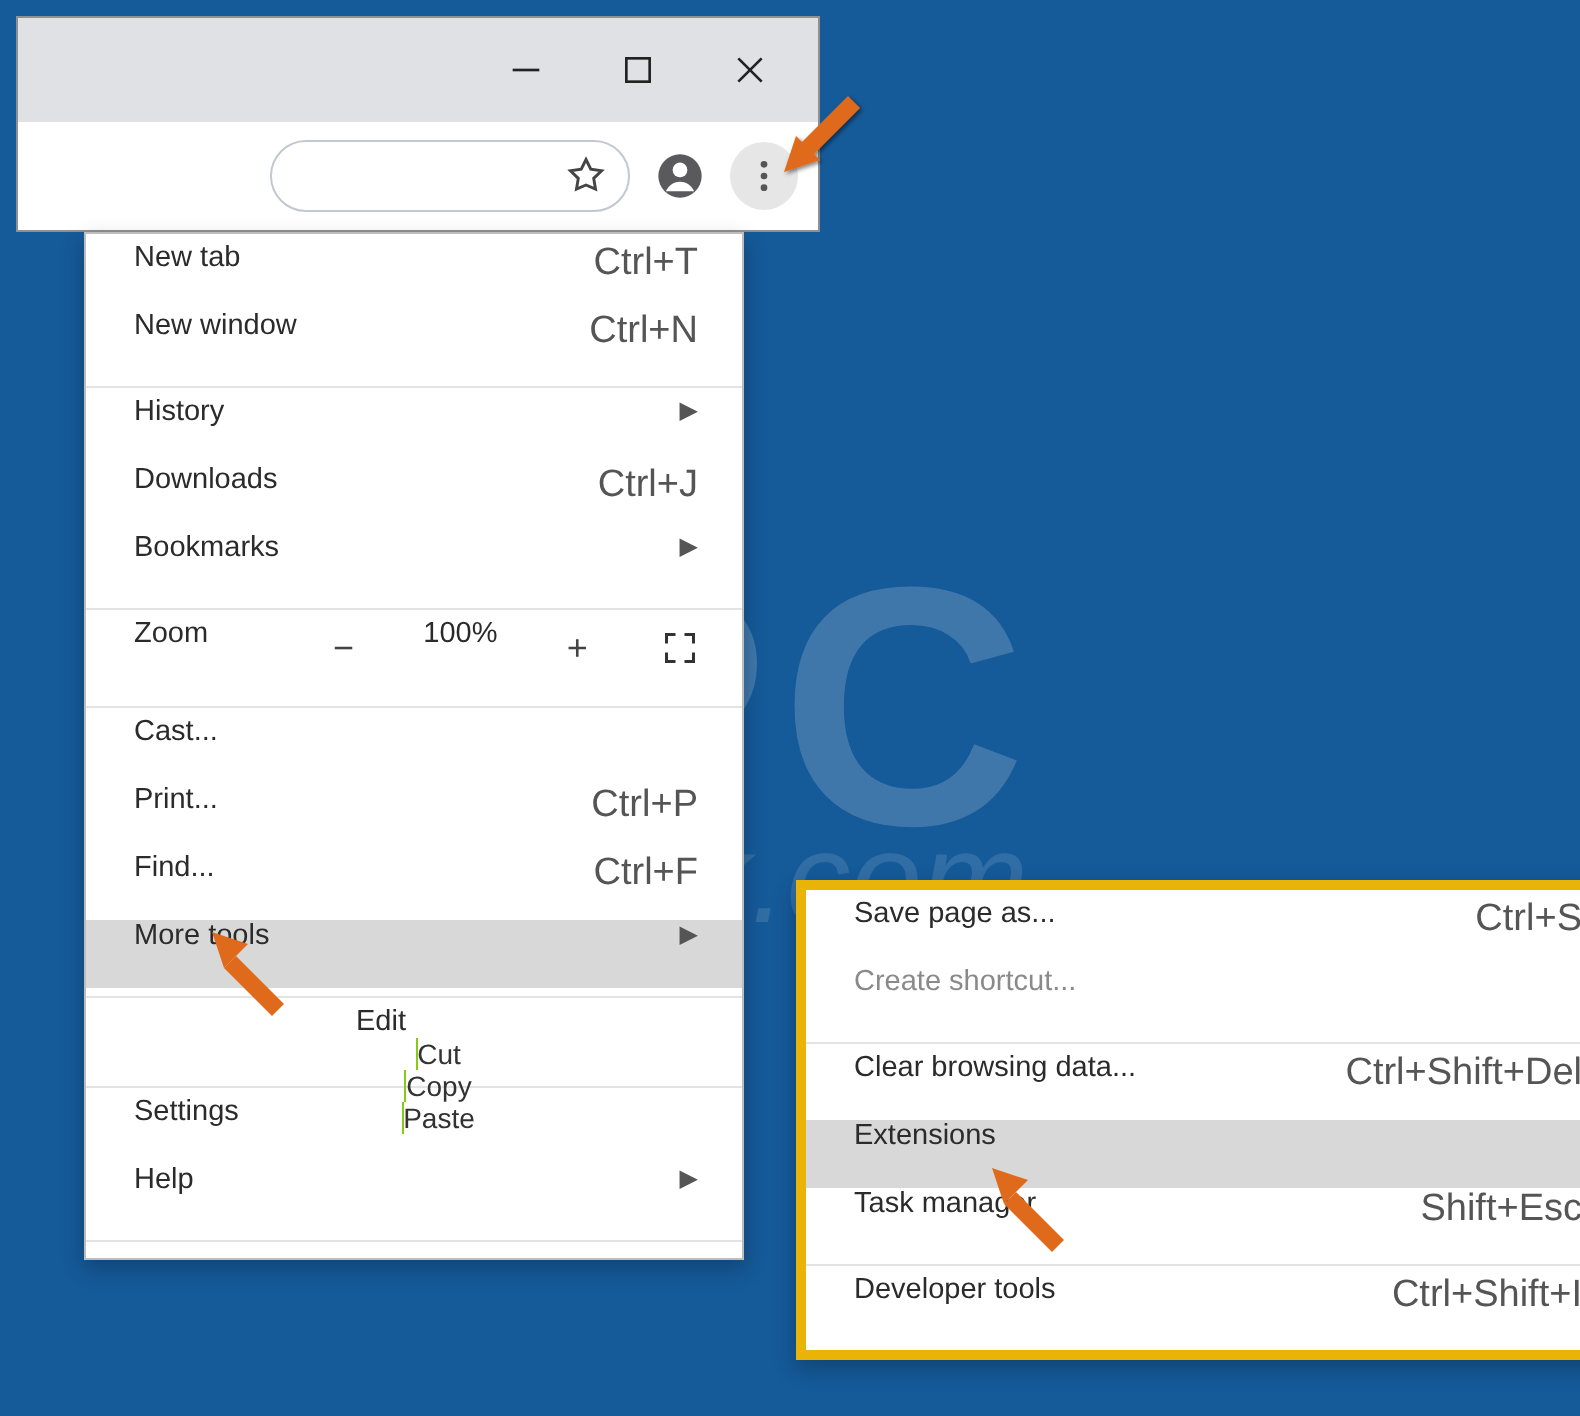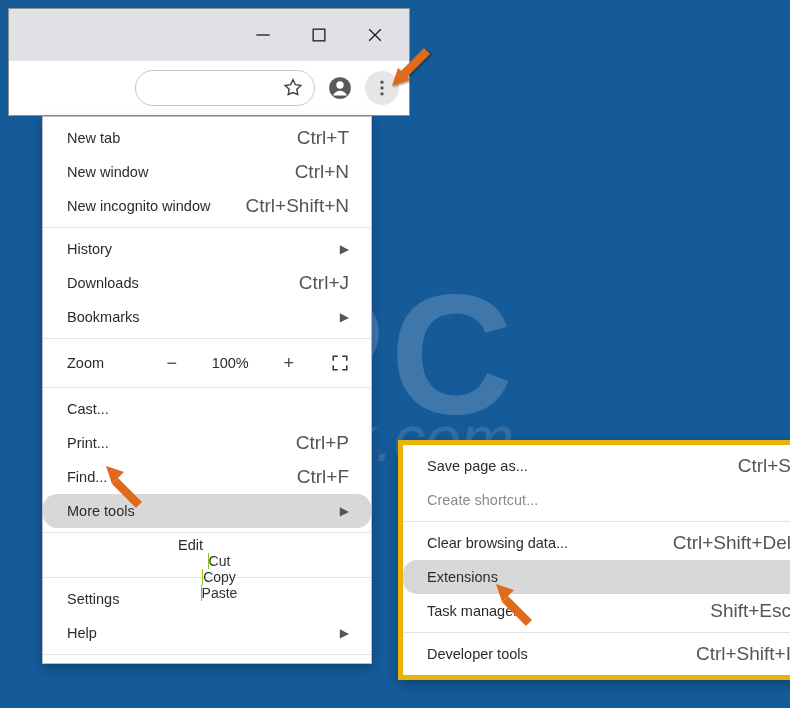--- a/index.html
+++ b/index.html
@@ -94,42 +94,42 @@
     width: 330px;
     background: #fff;
     border: 1px solid #bdbdbd;
     box-shadow: 0 4px 10px rgba(0,0,0,0.25);
     padding: 4px 0;
     font-size: 14.5px;
     color: #2b2b2b;
   }
   .menu-item {
     display: flex;
-    align-items: center;
+    align-items: flex-start;
     justify-content: space-between;
     height: 34px;
     padding: 0 22px 0 24px;
   }
-  .menu-item.highlight { background: #d8d8d9; border-radius: 14px; }
+  .menu-item.highlight { background: #d8d8d9; }
   .menu-item .shortcut {
     color: #555;
     font-size: 19px;
   }
   .menu-item .chev {
     color: #555;
     font-size: 12px;
   }
   .menu-sep {
     height: 1px;
     background: #e3e3e3;
     margin: 4px 0;
   }
   .zoom-row {
     display: flex;
-    align-items: center;
+    align-items: flex-start;
     height: 40px;
     padding: 0 14px 0 24px;
     gap: 17px;
   }
   .zoom-label { width: 84px; }
   .zoom-btn {
     width: 44px; height: 30px;
     display: flex; align-items: center; justify-content: center;
     color: #444;
     font-size: 18px;
@@ -230,24 +230,20 @@
 </div>
 
 <div class="menu">
   <div class="menu-item">
     <span>New tab</span>
     <span class="shortcut">Ctrl+T</span>
   </div>
   <div class="menu-item">
     <span>New window</span>
     <span class="shortcut">Ctrl+N</span>
-  </div>
-  <div class="menu-item">
-    <span>New incognito window</span>
-    <span class="shortcut">Ctrl+Shift+N</span>
   </div>
   <div class="menu-sep"></div>
   <div class="menu-item">
     <span>History</span>
     <span class="chev">▶</span>
   </div>
   <div class="menu-item">
     <span>Downloads</span>
     <span class="shortcut">Ctrl+J</span>
   </div>

